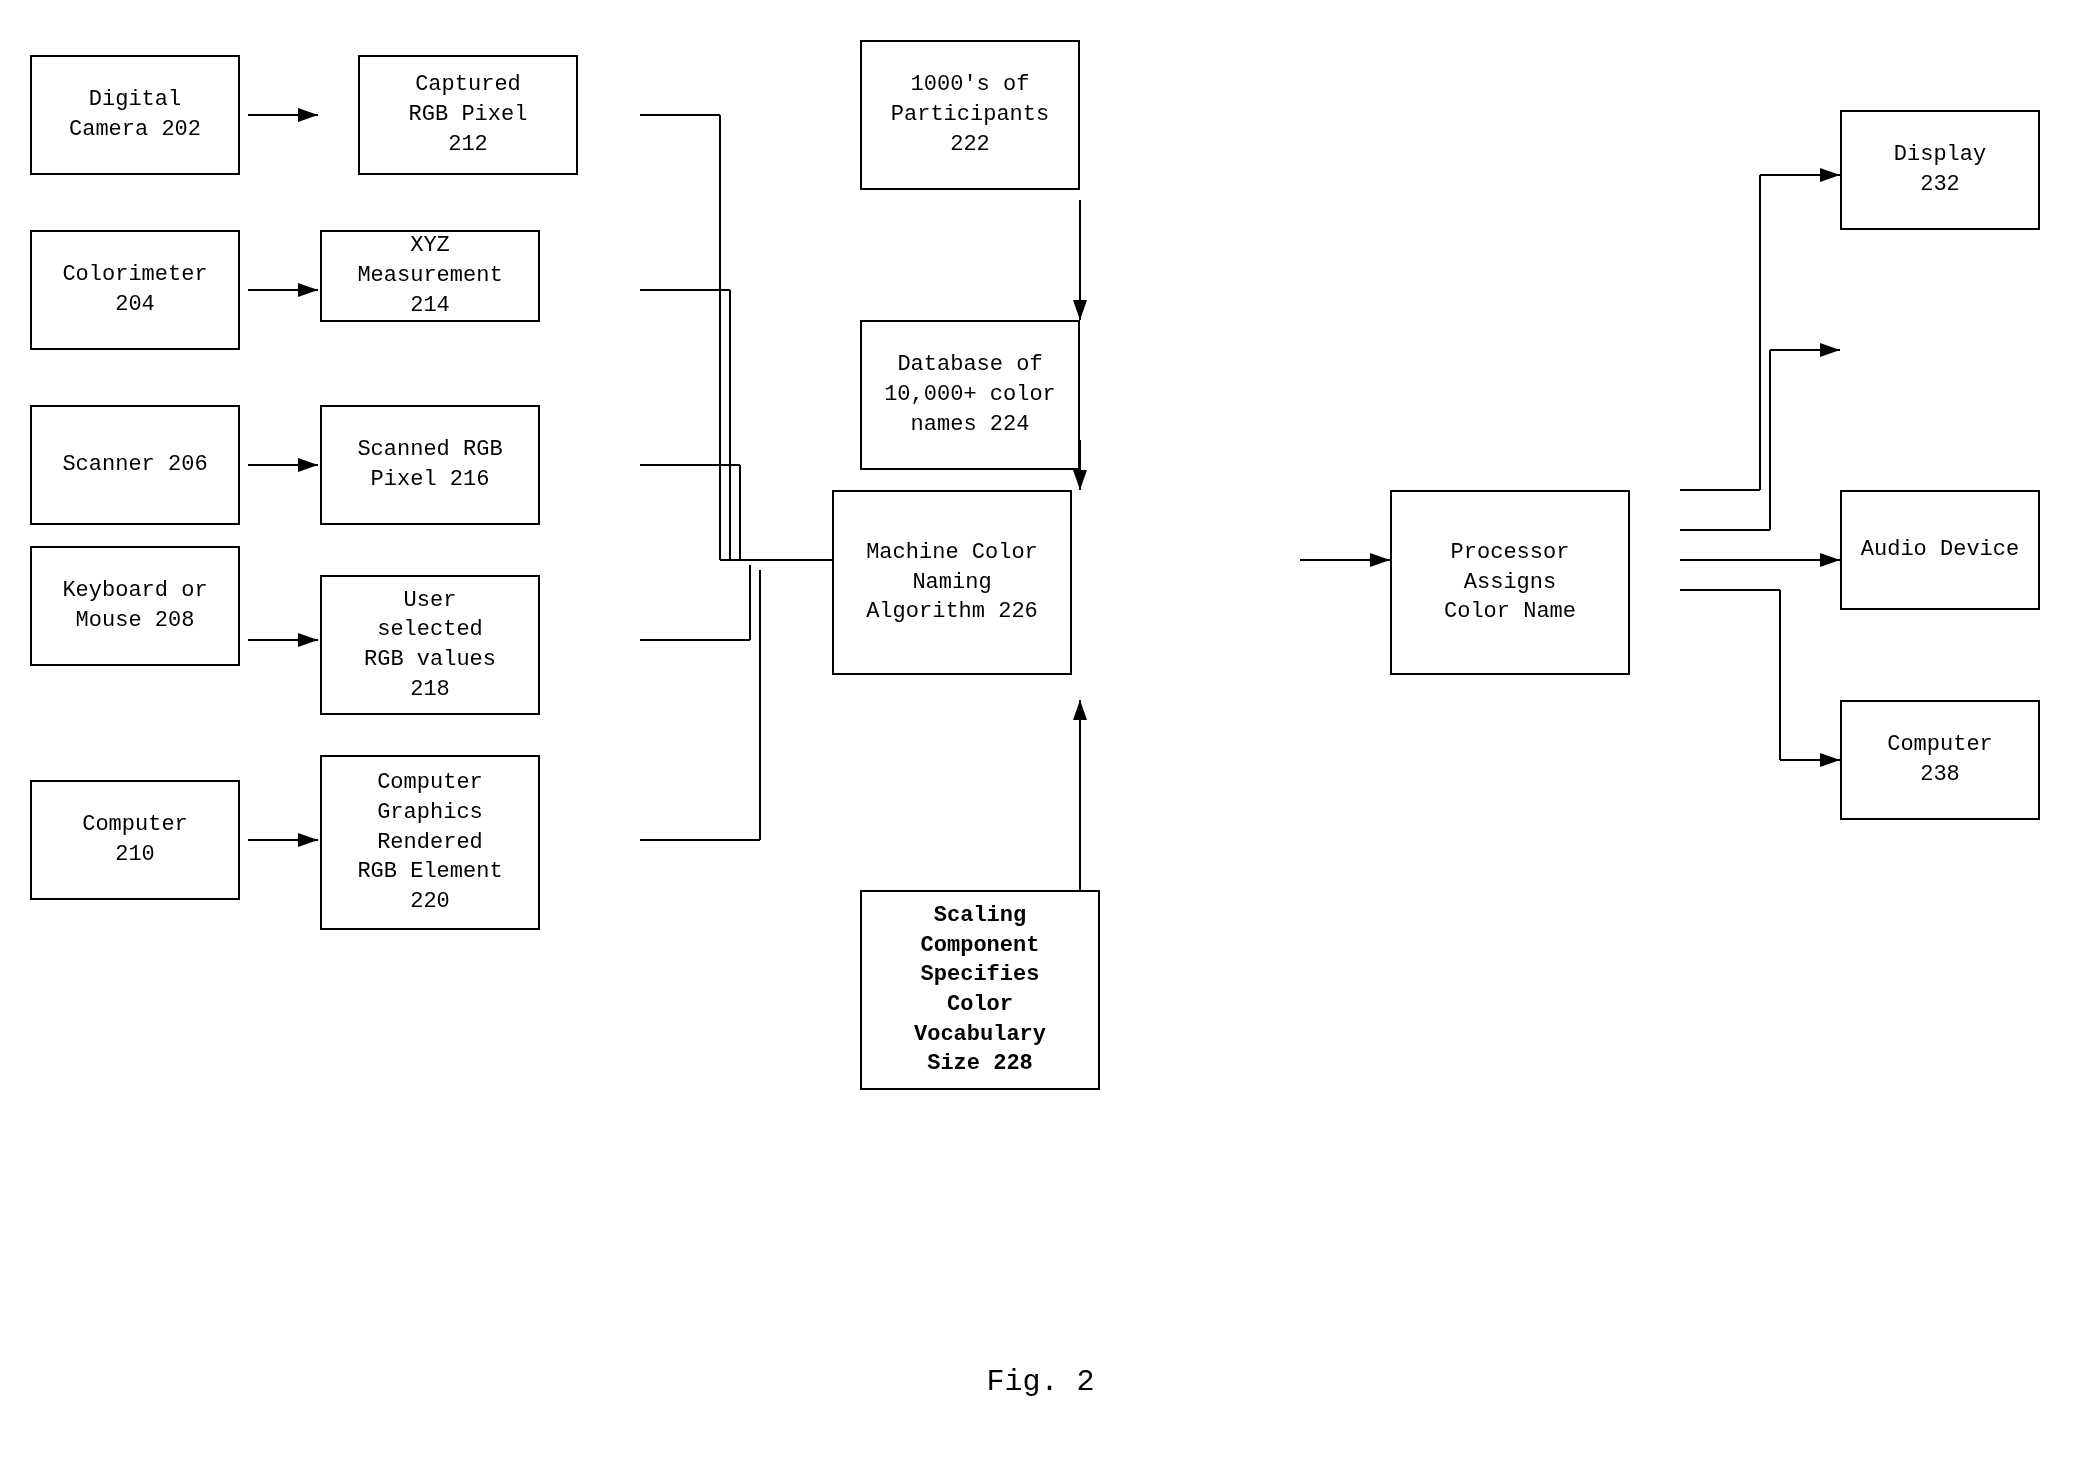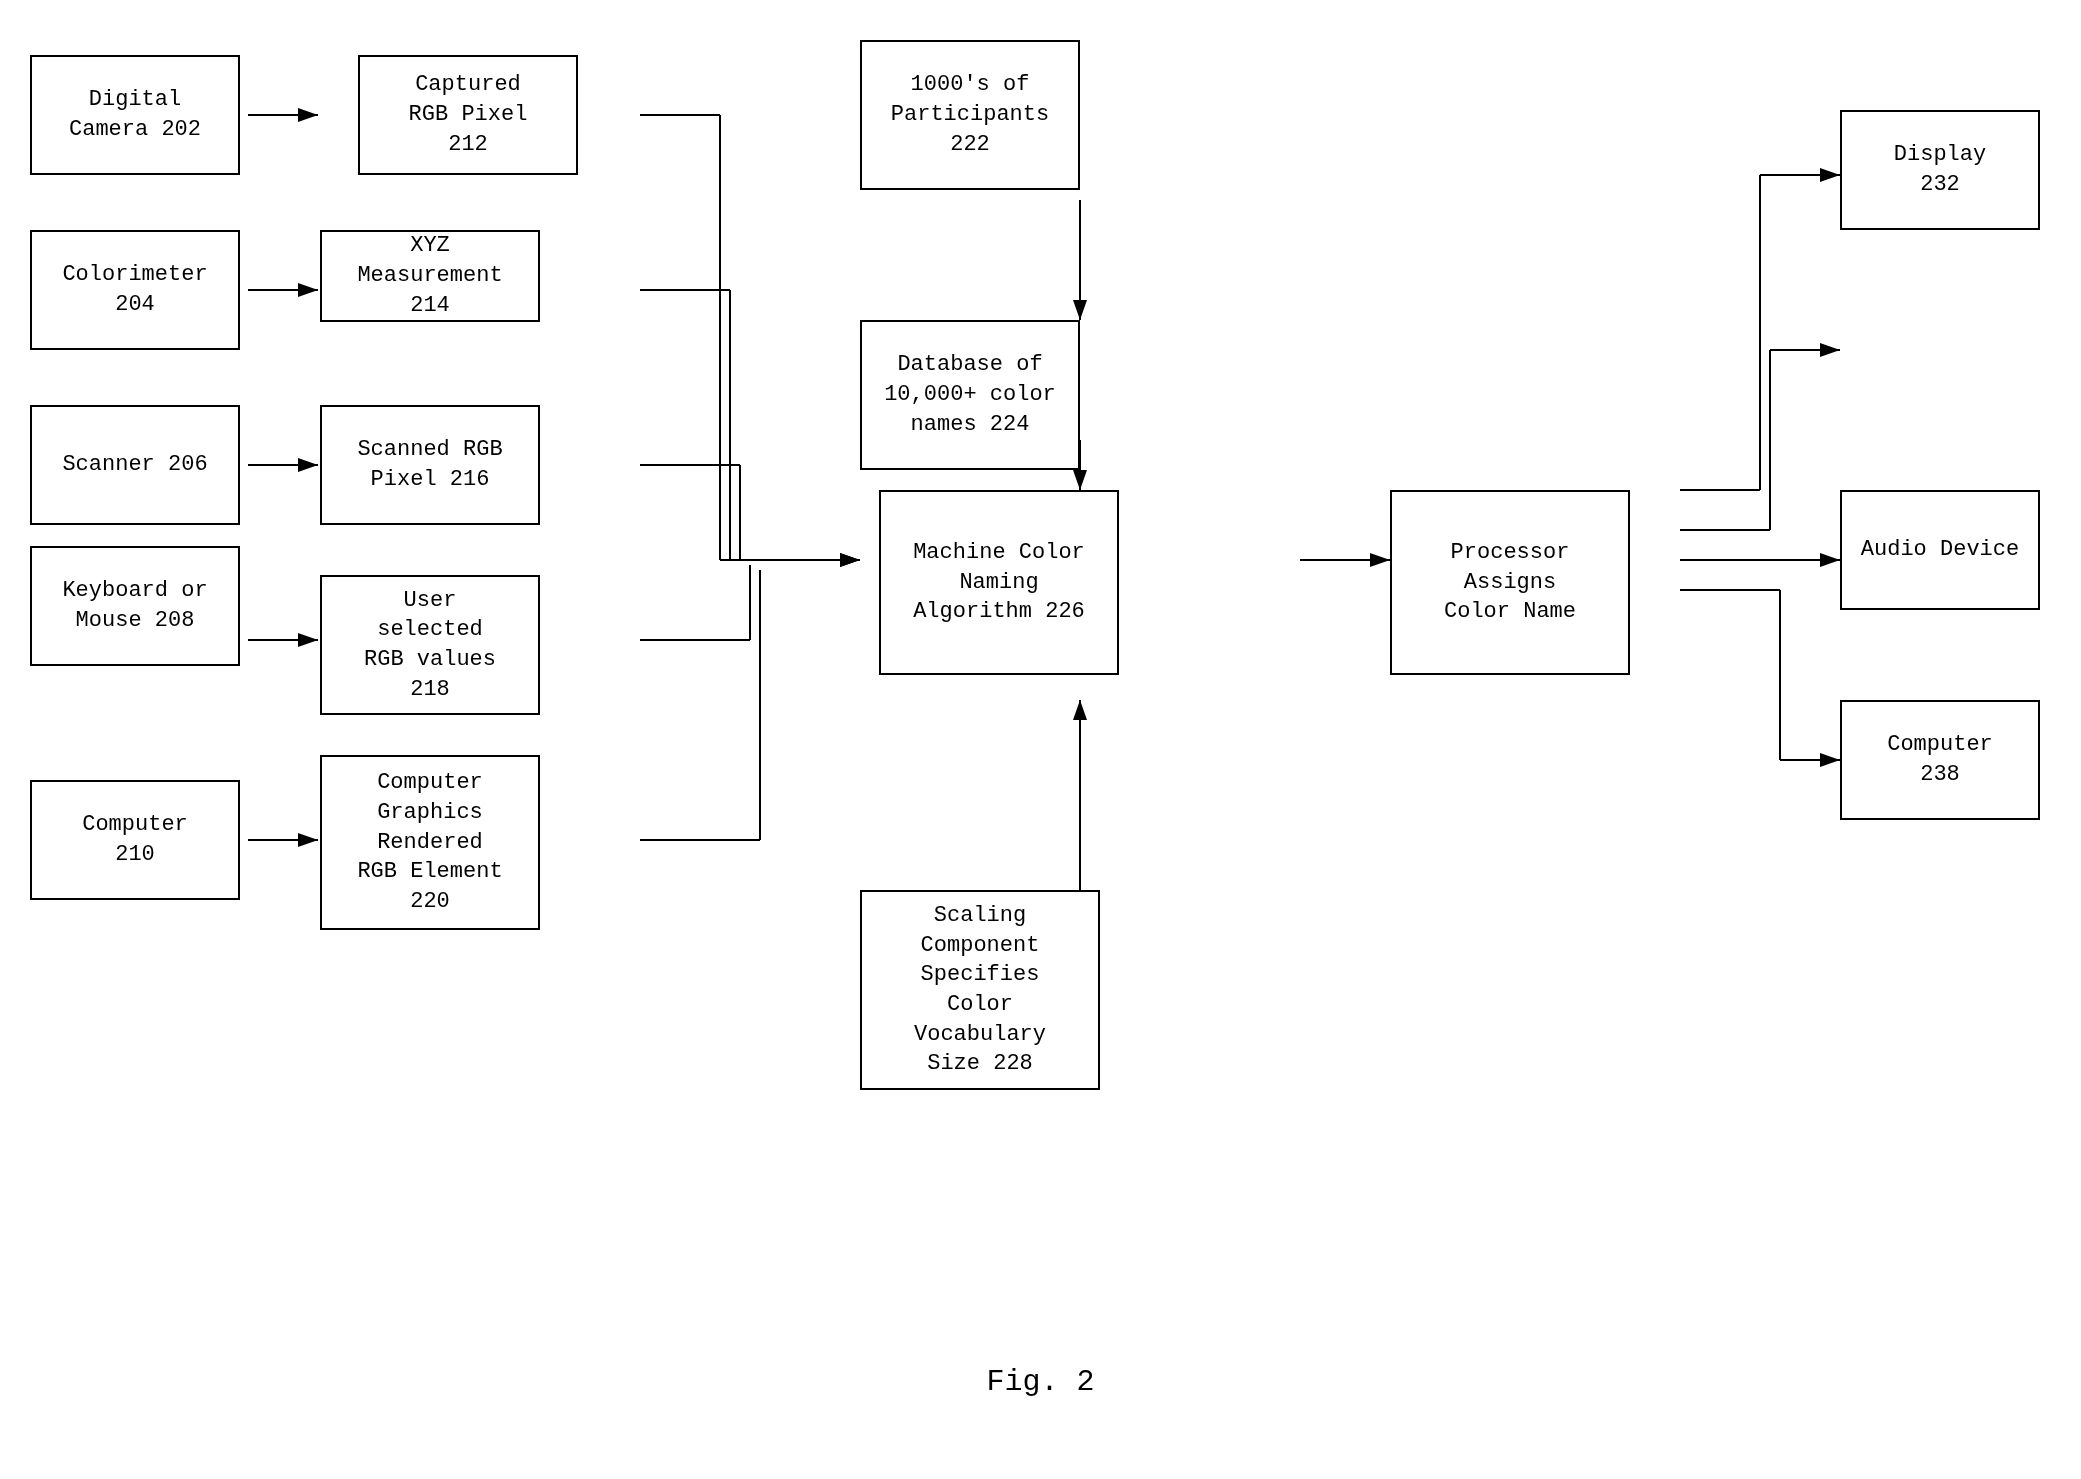--- a/index.html
+++ b/index.html
@@ -169,27 +169,27 @@
 Participants
 222</span>
   </div>
 
   <div class="box" style="left:860px; top:320px; width:220px; height:150px;">
     <span style="white-space:pre-line;">Database of
 10,000+ color
 names 224</span>
   </div>
 
-  <div class="box" style="left:879px; top:490px; width:240px; height:185px;justify-content:center;">
+  <div class="box" style="left:832px; top:490px; width:240px; height:185px;justify-content:center;">
     <span style="white-space:pre-line;">Machine Color
 Naming
 Algorithm 226</span>
   </div>
 
-  <div class="box" style="left:860px; top:890px; width:240px; height:200px;">
+  <div class="box" style="left:860px; top:890px; width:240px; height:200px;font-weight:bold;">
     <span style="white-space:pre-line;">Scaling
 Component
 Specifies
 Color
 Vocabulary
 Size 228</span>
   </div>
 
   <div class="box" style="left:1390px; top:490px; width:240px; height:185px;">
     <span style="white-space:pre-line;">Processor

